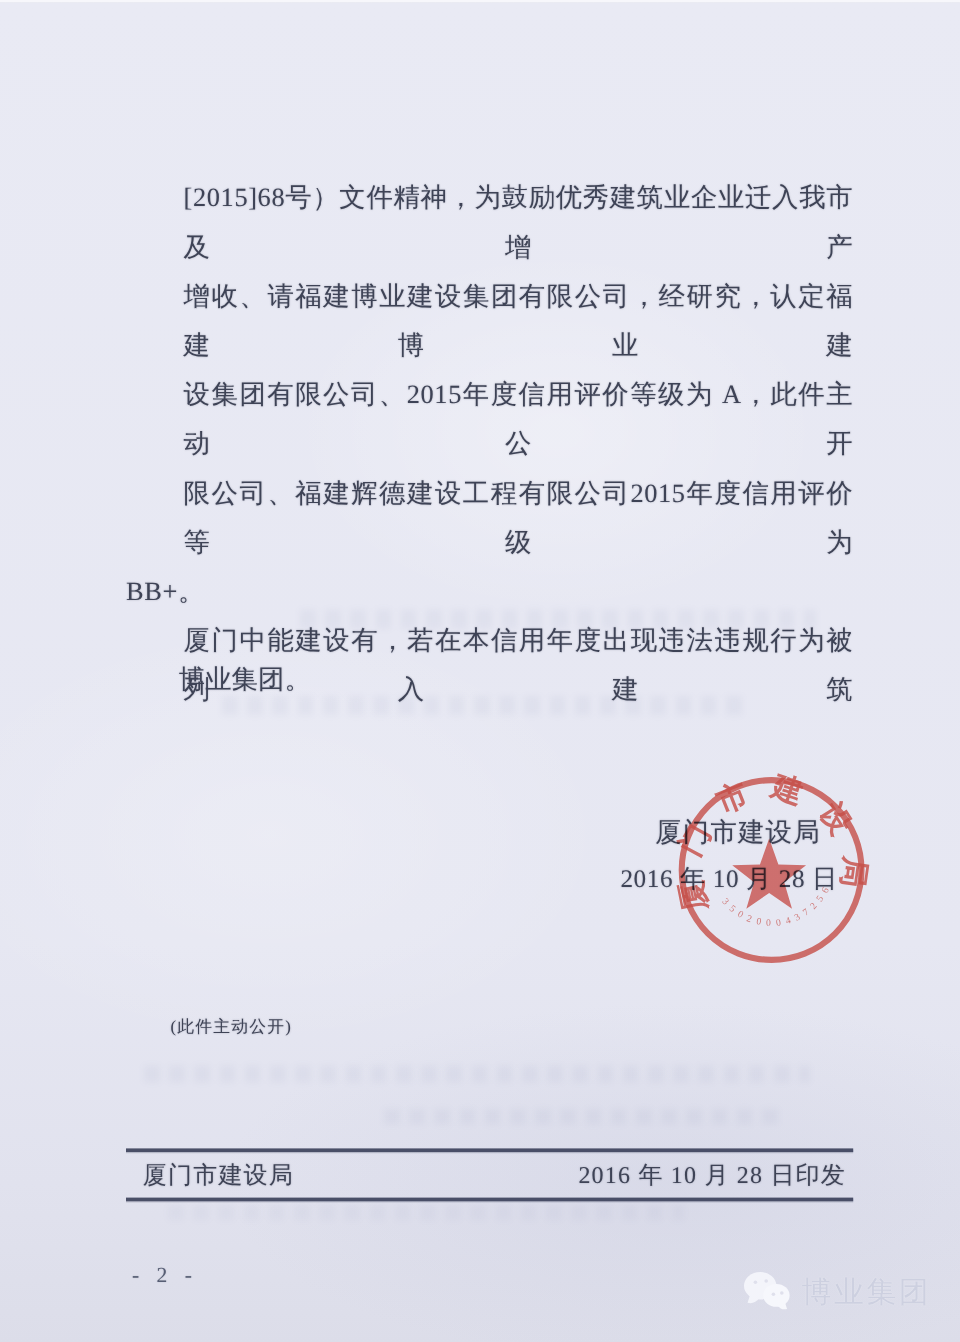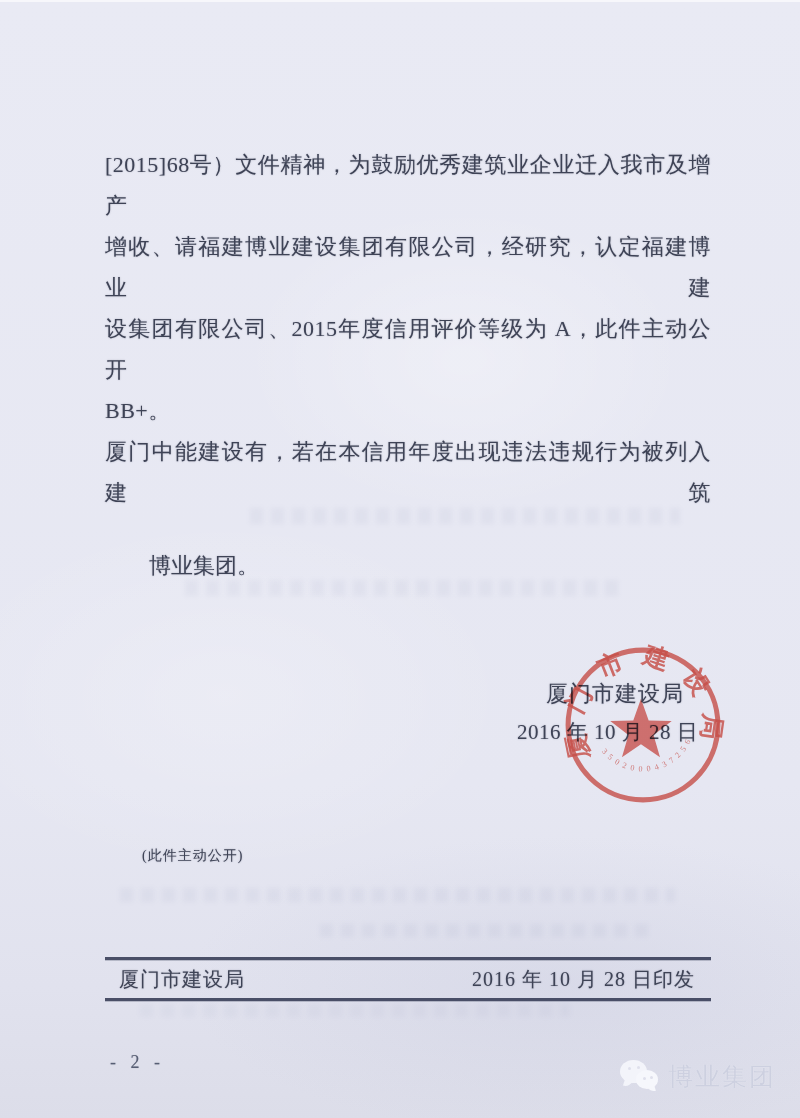--- a/index.html
+++ b/index.html
@@ -16,39 +16,39 @@
       linear-gradient(180deg,#e9eaf4 0%,#e6e7f2 70%,#e1e2ee 88%,#dcdde9 100%);
     border-top:2px solid #f7f7fb;
   }
   .txt{color:#3e4356;text-shadow:0 0 1.6px rgba(62,67,86,.38);}
   
   .body-text{
     position:absolute;left:105px;top:142px;width:606px;
     font-size:22px;line-height:41px;letter-spacing:.5px;
   }
   .line{white-space:nowrap;}
-  .just{text-align:justify;text-align-last:justify;white-space:normal;}
+  .just{text-align:justify;text-align-last:justify;white-space:normal;margin-left:48px;}
   .indent{text-indent:2em;}
   .closing{position:absolute;left:105px;top:543px;width:606px;font-size:22px;line-height:41px;text-indent:2em;}
   .signer{position:absolute;left:546px;top:677px;font-size:22px;letter-spacing:1px;}
   .sign-date{position:absolute;left:517px;top:716px;font-size:21px;letter-spacing:.5px;}
   .disclosure{position:absolute;left:142px;top:845px;font-size:14px;letter-spacing:1px;}
   
   .seal{position:absolute;left:560px;top:640px;width:166px;height:166px;
         mix-blend-mode:multiply;opacity:.92;filter:blur(.4px);}
   
   .footer-rule{position:absolute;left:105px;width:606px;height:3px;
         background:rgba(52,58,84,.88);box-shadow:0 1px 0 rgba(52,58,84,.25);}
   .rule-top{top:955px;}
   .rule-bottom{top:996px;}
   .footer-row{position:absolute;left:105px;top:962px;width:606px;height:30px;
         display:flex;justify-content:space-between;align-items:center;
         font-size:20px;letter-spacing:1px;padding:0;box-sizing:border-box;}
   .footer-row .fl{margin-left:14px;}
-  .footer-row .fr{margin-right:16px;}
+  .footer-row .fr{margin-right:6px;}
   .page-number{position:absolute;left:110px;top:1050px;font-size:18px;
         letter-spacing:5px;color:#575e74;text-shadow:0 0 1px rgba(87,94,116,.4);}
   
   .watermark{position:absolute;left:618px;top:1054px;display:flex;align-items:center;}
   .wm-label{font-size:25px;letter-spacing:2px;color:#cdd0e0;
         text-shadow:0 0 1px rgba(255,255,255,.6);}
   .wm-icon{position:relative;width:44px;height:40px;margin-right:6px;}
   .wm-icon .bub-big{position:absolute;left:2px;top:4px;width:27px;height:23px;
         background:#f3f4fa;border-radius:50%;}
   .wm-icon .bub-big:after{content:"";position:absolute;left:4px;bottom:-4px;
@@ -79,20 +79,21 @@
   <div class="smudge s1"></div>
   <div class="smudge s2"></div>
   <div class="smudge s3"></div>
   <div class="smudge s4"></div>
   <div class="smudge s5"></div>
 
   <div class="body-text txt">
     <div class="line just">[2015]68号）文件精神，为鼓励优秀建筑业企业迁入我市及增产</div>
     <div class="line just">增收、请福建博业建设集团有限公司，经研究，认定福建博业建</div>
     <div class="line just">设集团有限公司、2015年度信用评价等级为 A，此件主动公开</div>
+    <div class="line just">限公司、福建辉德建设工程有限公司2015年度信用评价等级为</div>
     <div class="line">BB+。</div>
     <div class="line just">厦门中能建设有，若在本信用年度出现违法违规行为被列入建筑</div>
   </div>
 
   <div class="closing txt">博业集团。</div>
 
   <div class="signer txt">厦门市建设局</div>
   <div class="sign-date txt">2016 年 10 月 28 日</div>
 
   <svg class="seal" viewBox="0 0 164 164" aria-hidden="true">

